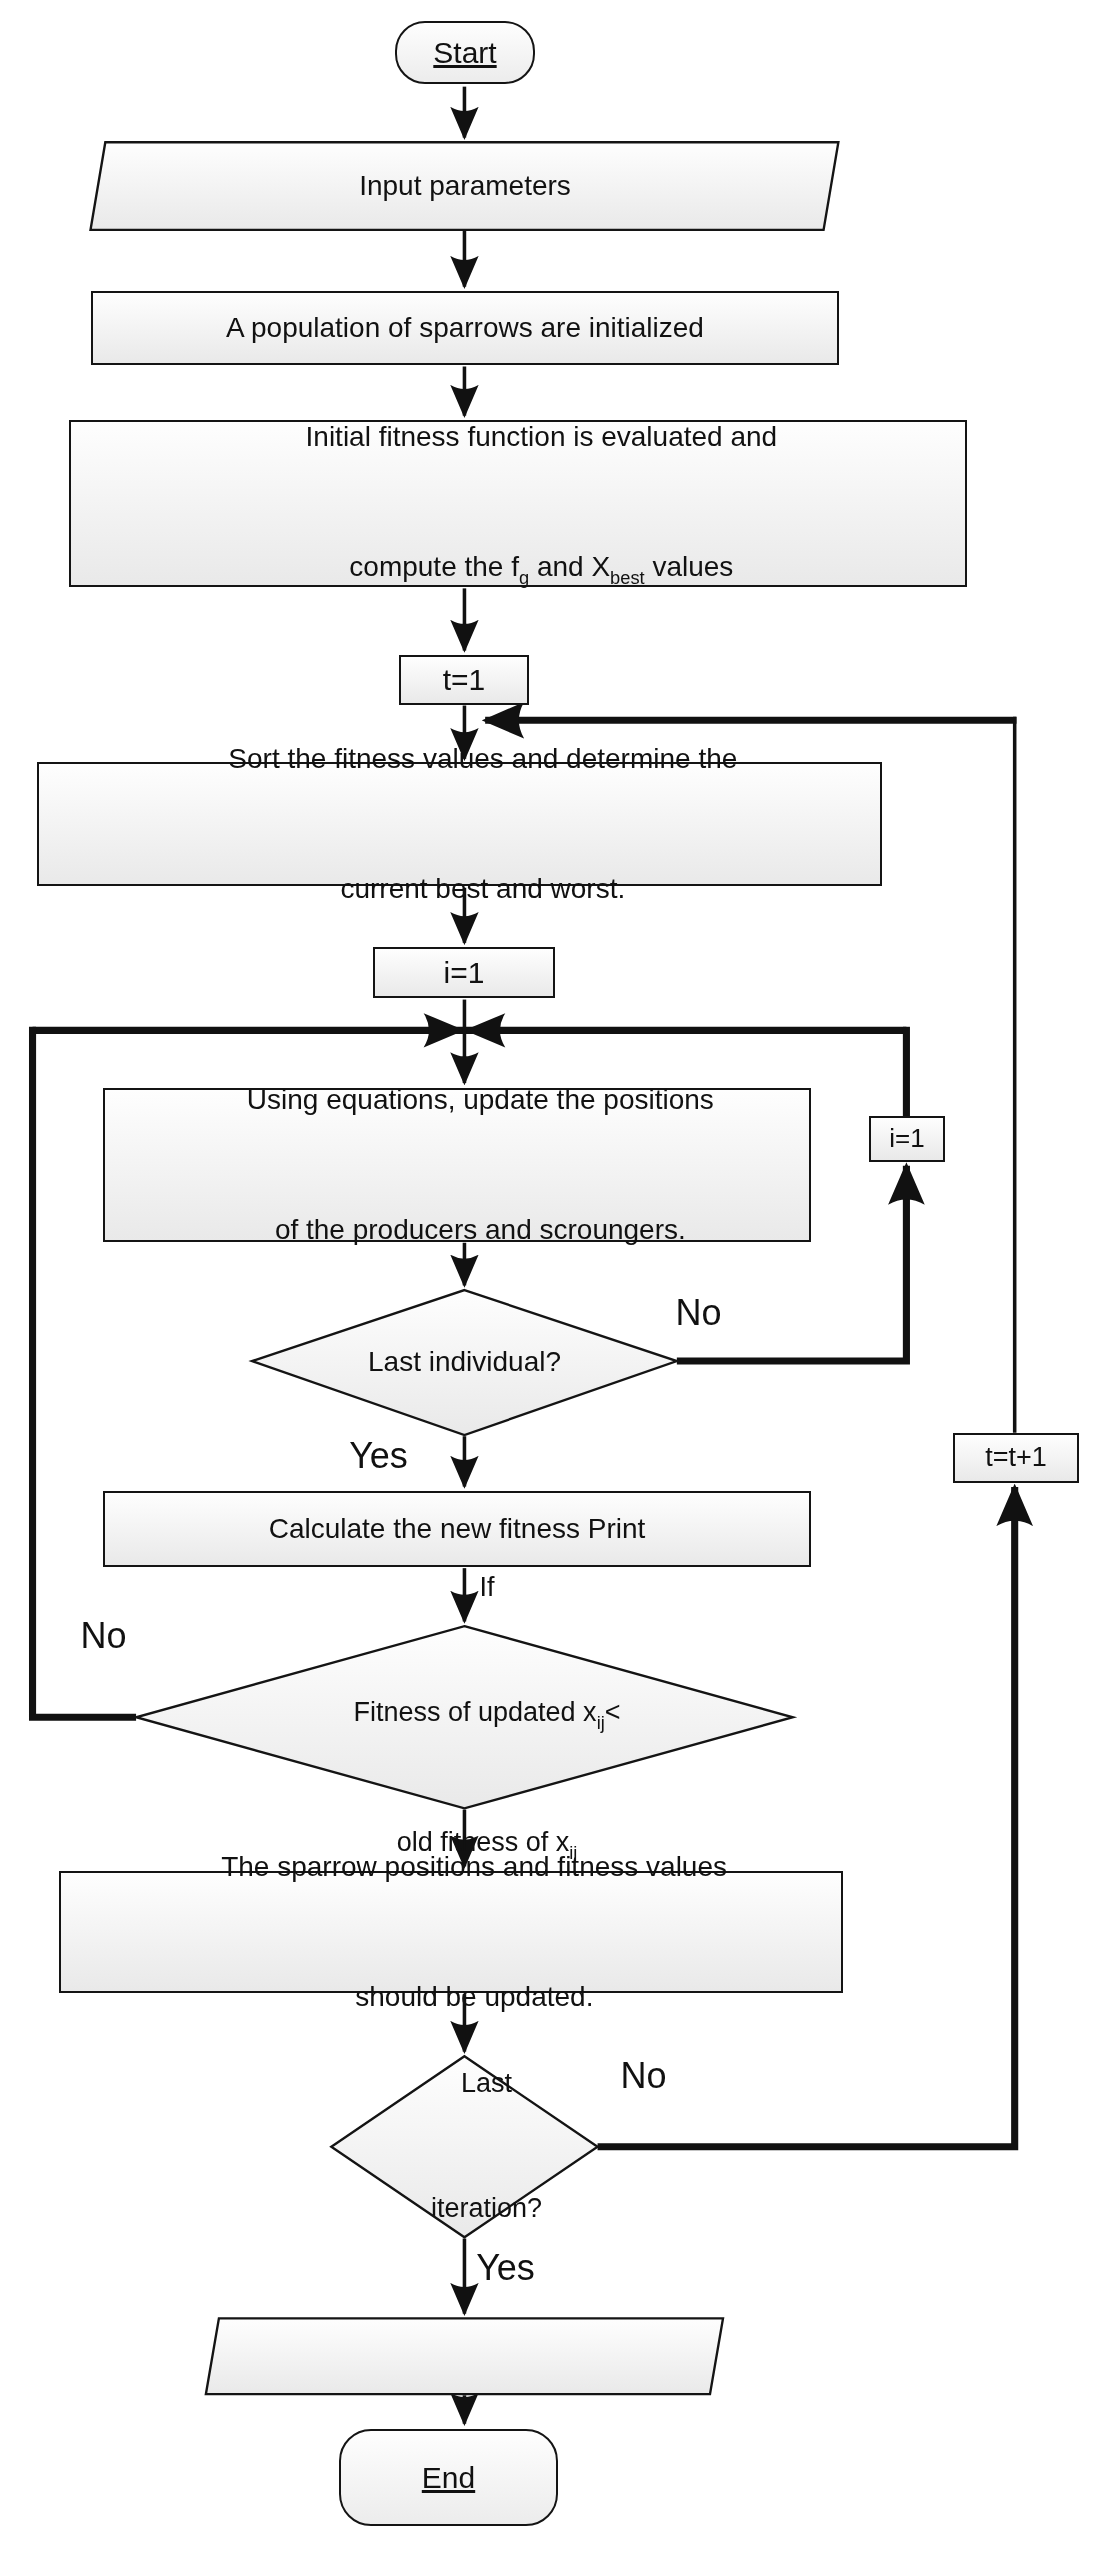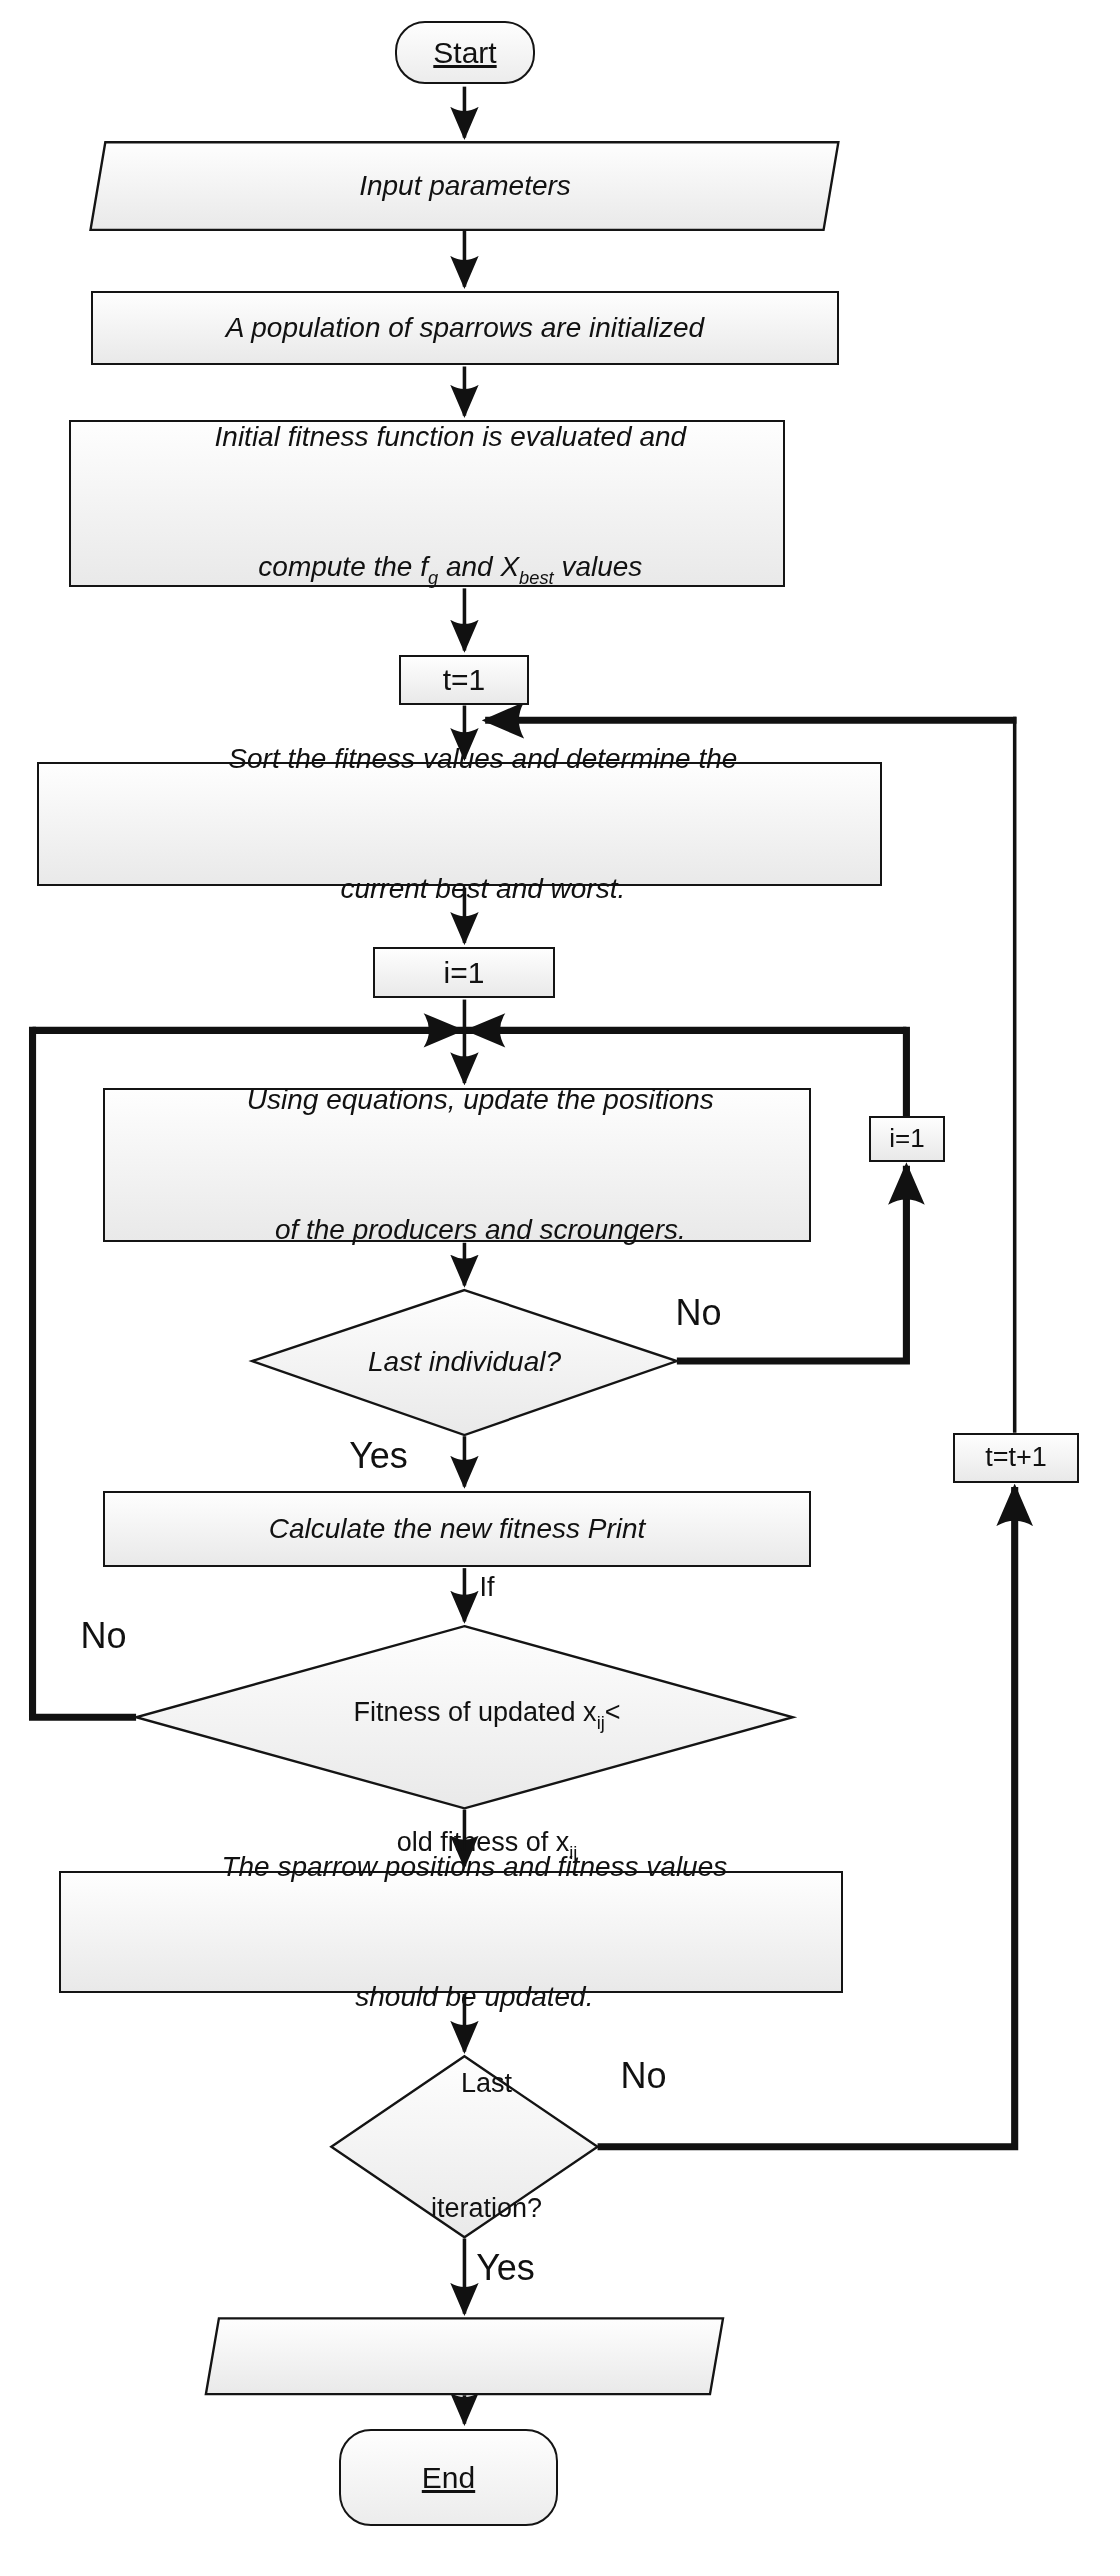--- a/index.html
+++ b/index.html
@@ -24,21 +24,21 @@
     background:linear-gradient(180deg,#fefefe 0%, #e9e9e9 100%);
   }
   .terminal {
     border:2.4px solid #141414;
     background:linear-gradient(180deg,#fefefe 0%, #ececec 100%);
     text-decoration:underline;
   }
   .overlay { background:transparent; border:none; }
   .fs44 { font-size:26px; line-height:1.3; }
   .fs46 { font-size:27px; line-height:1.55; }
-  .fs48 { font-size:28px; line-height:1.8;font-style:italic; }
+  .fs48 { font-size:28px; line-height:1.8; }
   .fs50 { font-size:30px; line-height:1.2; }
   .tight { line-height:1.55; }
   .line { white-space:pre; }
   .sub { font-size:18.3px; vertical-align:-8.3px; }
   .edge-label { position:absolute; display:flex; align-items:center; justify-content:center; font-size:36px; }
 </style>
 </head>
 <body>
 
 <div class="canvas">
@@ -96,21 +96,21 @@
   </div>
 
   <div class="node overlay fs48" style="left:91px; top:142px; width:748px; height:88px;">
     <span>Input parameters</span>
   </div>
 
   <div class="node box fs48" style="left:91px; top:291px; width:748px; height:74px;">
     <span>A population of sparrows are initialized</span>
   </div>
 
-  <div class="node box fs48 tight" style="left:69px; top:420px; width:716px; height:167px;">
+  <div class="node box fs48 tight" style="left:69px; top:420px; width:898px; height:167px;">
     <div class="line">
       <span>Initial fitness function is evaluated and</span>
     </div>
     <div class="line">
       <span>compute the f</span><span class="sub">g</span><span> and X</span><span class="sub">best</span><span> values</span>
     </div>
   </div>
 
   <div class="node box fs50" style="left:399px; top:655px; width:130px; height:50px;">
     <span>t=1</span>

